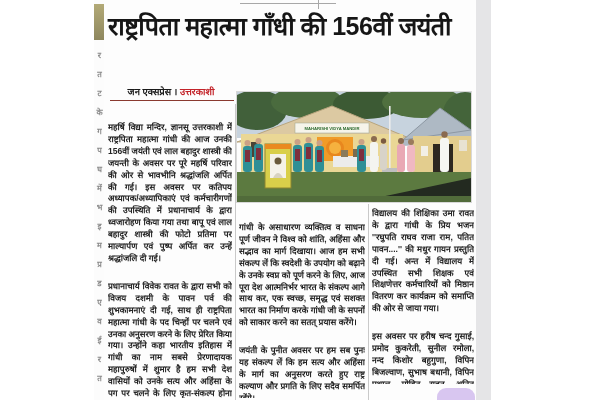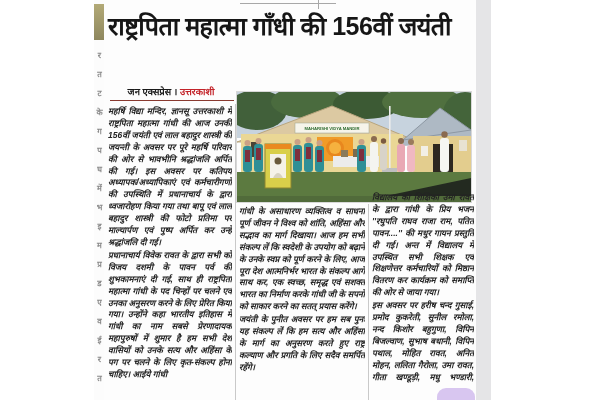--- a/index.html
+++ b/index.html
@@ -51,21 +51,21 @@
   .byline .city{color:#c3242a;margin-top:40px;}
   .byline-rule{position:absolute;left:6px;top:100px;width:124px;height:1px;background:#8a3a30;}
   .col-divider{position:absolute;width:1px;background:#c9c9c9;}
   .divider-1{left:131px;top:104px;height:296px;}
   .divider-2{left:264px;top:204px;height:196px;}
   .bodycol{
     position:absolute;overflow:hidden;
     font-size:8.5px;line-height:11.9px;font-weight:600;color:#242424;
     text-align:justify;
   }
-  .bodycol p{margin:0 0 1px 0;font-style:italic;}
+  .bodycol p{margin:16px 0 1px 0;}
   .col-1{left:4px;top:106px;width:124px;height:292px;}
   .col-2{left:135px;top:206px;width:126px;height:192px;}
   .col-3{left:268px;top:192px;width:102px;height:192px;}
   
   .photo{
     position:absolute;left:133px;top:92px;width:234px;height:110px;
     outline:1px solid #d8d8d8;
   }
   .photo svg{display:block;}
 </style>

